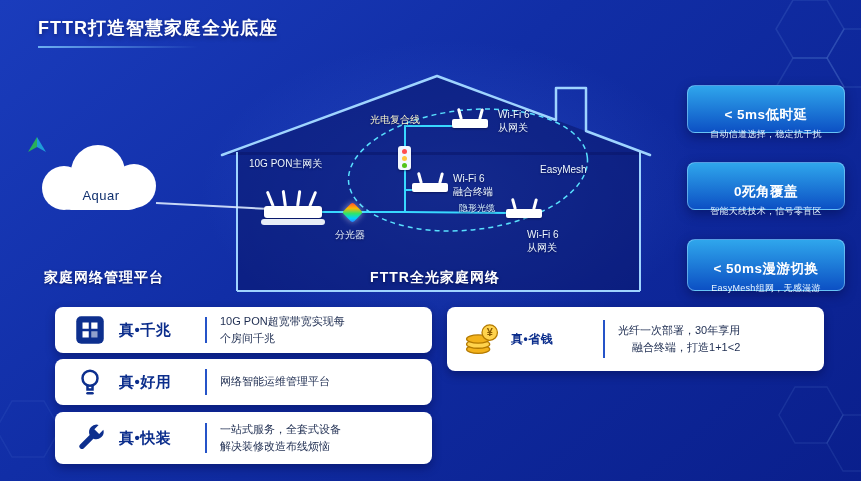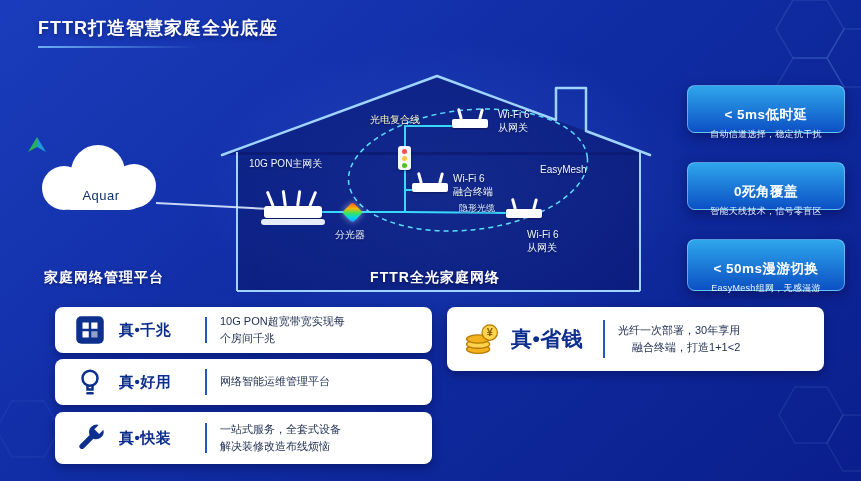--- a/index.html
+++ b/index.html
@@ -69,21 +69,21 @@
   .badge-title{font-size:13.5px;font-weight:bold;letter-spacing:.5px;}
   .badge-sub{font-size:9px;margin-top:4px;color:#e6f5ff;letter-spacing:.3px;}
 
   
   .feature{position:absolute;background:#ffffff;border-radius:8px;display:flex;align-items:center;
     box-sizing:border-box;padding-left:16px;box-shadow:0 4px 10px rgba(2,8,60,.4);}
   .f-icon{flex:none;width:38px;height:38px;display:flex;align-items:center;justify-content:center;}
   .f-label{flex:none;width:86px;margin-left:10px;font-size:15px;font-weight:bold;color:#0c2e8c;letter-spacing:.5px;}
   .f-div{flex:none;height:58%;border-left:2px solid #2553c8;margin:0 13px 0 0;}
   .f-desc{font-size:11px;color:#1d2c50;line-height:1.55;}
-  .feature.right .f-label{width:92px;font-size:21px;}
+  .feature.right .f-label{width:92px;font-size:12px;}
   .feature.right .f-desc{font-size:11px;text-align:right;}
 </style>
 </head>
 <body>
 
 <div class="stage">
 
   <div class="glow"></div>
 
   <svg class="hex hex-tr" width="200" height="120" viewBox="0 0 200 120">

